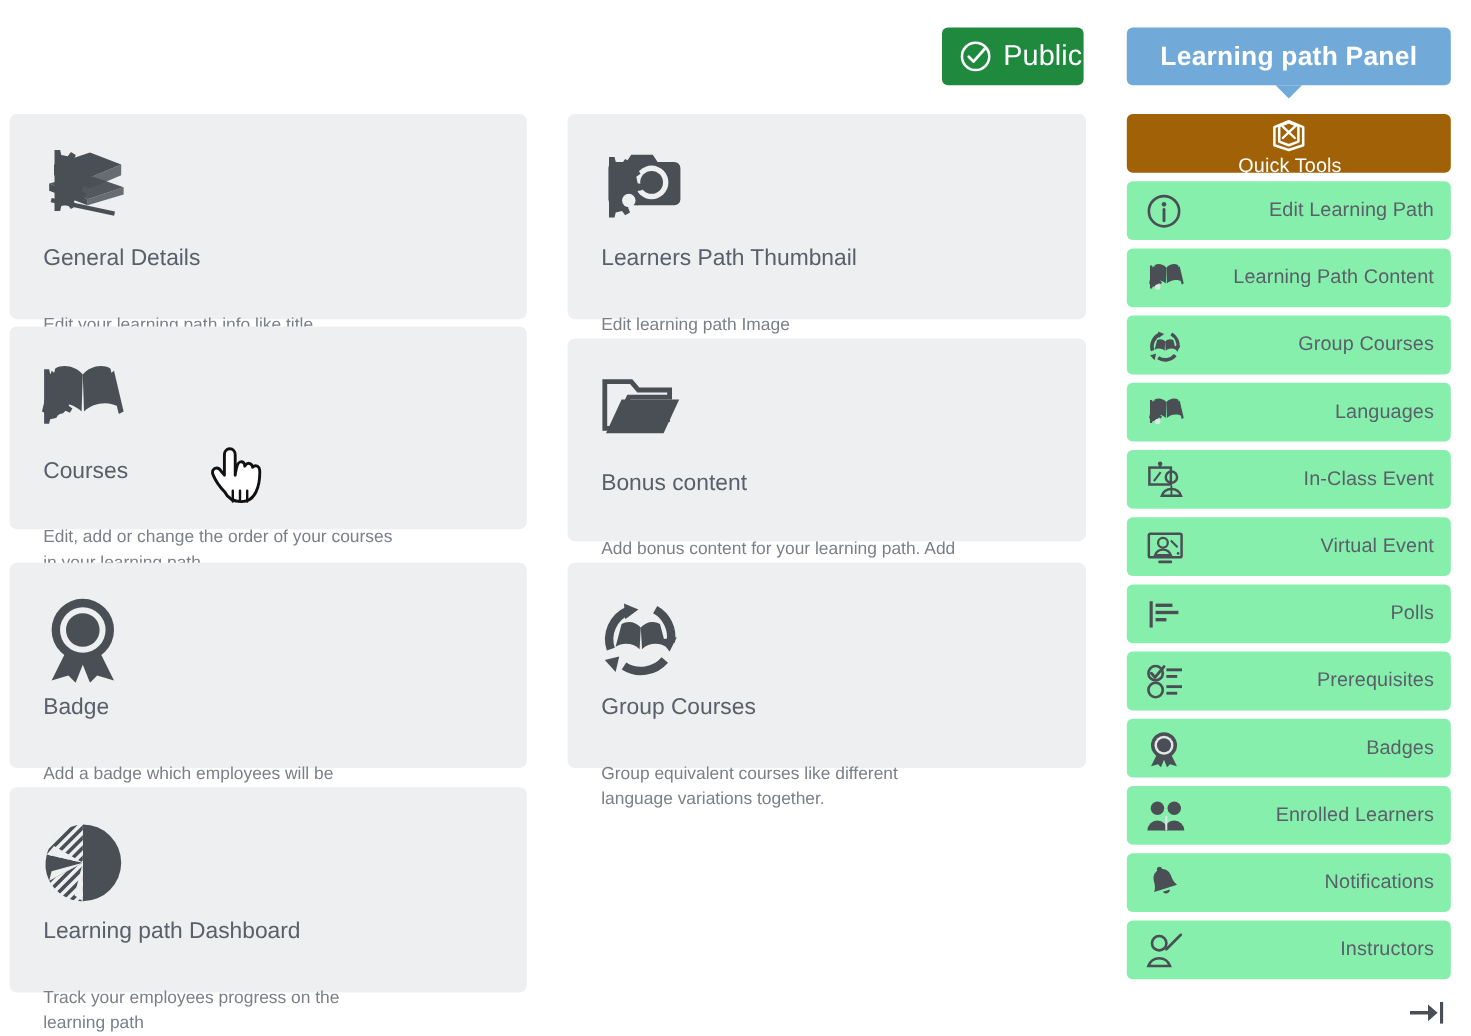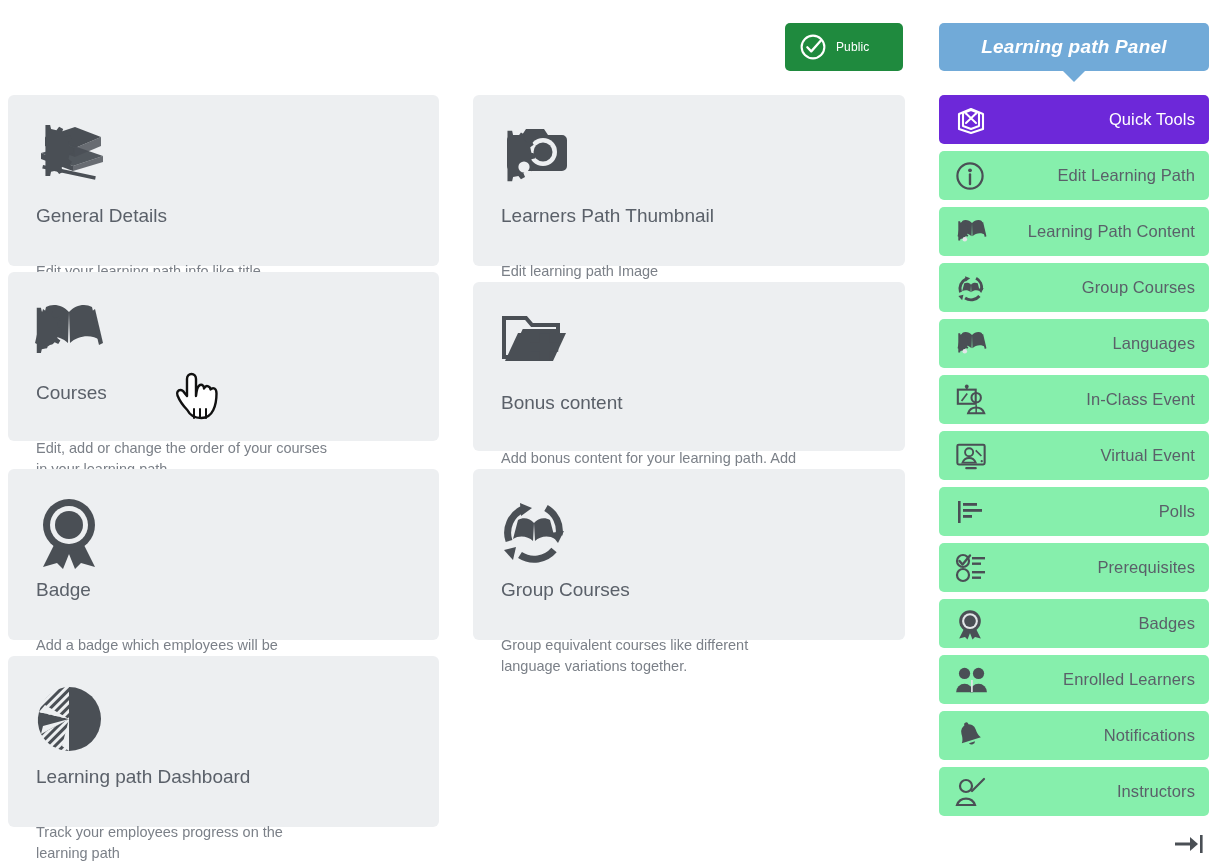--- a/index.html
+++ b/index.html
@@ -24,41 +24,40 @@
     width: 118px; height: 48px;
     background: #1f8a3e;
     border-radius: 5px;
     display: flex;
     align-items: center;
     gap: 9px;
     padding-left: 14px;
   }
   .public-badge .lbl {
     color: #ffffff;
-    font-size: 12px;
+    font-size: 24px;
     letter-spacing: .1px;
   }
   .check-icon { width: 28px; height: 28px; display:block; }
 
   .panel-header {
     position: absolute;
     left: 939px; top: 23px;
     width: 270px; height: 48px;
     background: #71aad8;
     border-radius: 5px;
     display: flex;
     align-items: center;
     justify-content: center;
   }
   .panel-header .ttl {
     color: #ffffff;
-    font-size: 19px;
+    font-size: 22px;
     font-weight: bold;
     letter-spacing: .2px;
-    font-style: italic;
   }
   .panel-header::after {
     content: "";
     position: absolute;
     left: 50%;
     margin-left: -11px;
     bottom: -11px;
     width: 0; height: 0;
     border-left: 11px solid transparent;
     border-right: 11px solid transparent;
@@ -120,21 +119,21 @@
   }
   .panel-item {
     height: 49px;
     background: #86efac;
     border-radius: 5px;
     margin-bottom: 7px;
     display: flex;
     align-items: center;
     padding: 0 14px 0 16px;
   }
-  .panel-item.active { background: #6d28d9; }
+  .panel-item.active { background: #a16207; flex-direction: column; }
   .panel-item .p-ico {
     width: 34px;
     flex: 0 0 34px;
     display: flex;
     align-items: center;
     justify-content: flex-start;
   }
   .panel-item .p-lbl {
     flex: 1;
     text-align: right;

